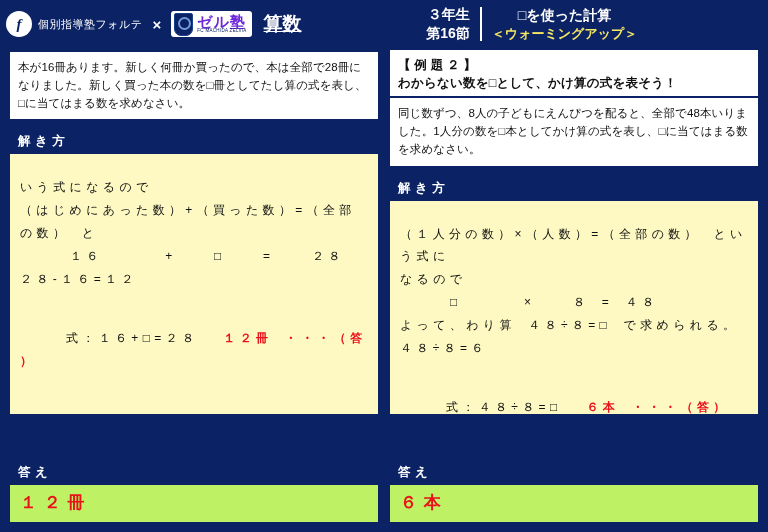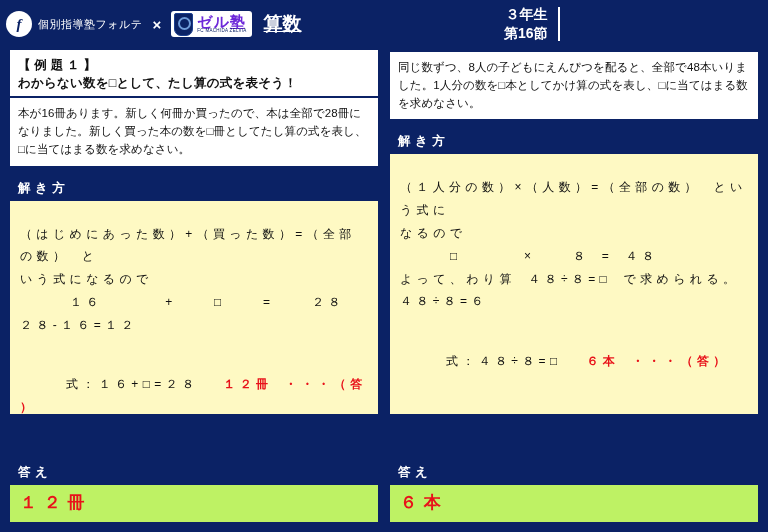--- a/index.html
+++ b/index.html
@@ -270,59 +270,63 @@
       </div>
       <div class="subject">算数</div>
     </div>
 
     <div class="header-right">
       <div class="grade-block">
         <div>３年生</div>
         <div>第16節</div>
       </div>
       <div class="header-divider"></div>
+      <div class="topic-block">
+        <div class="topic-title">□を使った計算</div>
+        <div class="topic-sub">＜ウォーミングアップ＞</div>
+      </div>
     </div>
   </div>
 
   <div class="columns">
 
     <div class="column">
 
       <div class="card card-problem">
-        <div class="problem-title">
-          <span>【 例 題 １ 】</span>
-          <span class="line2">わからない数を□として、たし算の式を表そう！</span>
-        </div>
         <div class="problem-body">本が16冊あります。新しく何冊か買ったので、本は全部で28冊になりました。新しく買った本の数を□冊としてたし算の式を表し、□に当てはまる数を求めなさい。</div>
       </div>
 
       <div class="card-solution">
         <div class="solution-header">解 き 方</div>
         <div class="solution-body">
+          <div class="sol-line">い う 式 に な る の で</div>
           <div class="sol-line">（ は じ め に あ っ た 数 ） + （ 買 っ た 数 ） = （ 全 部 の 数 ）　 と</div>
-          <div class="sol-line">い う 式 に な る の で</div>
           <div class="sol-line">　　　　１ ６　　　　　 +　　　 □　　　 =　　　 ２ ８</div>
           <div class="sol-line">２ ８ - １ ６ = １ ２</div>
           <div class="sol-gap"></div>
           <div class="sol-line">
             <span>式 ： １ ６ + □ = ２ ８　　 </span><span class="answer-red">１ ２ 冊　 ・ ・ ・ （ 答 ）</span>
           </div>
         </div>
       </div>
 
       <div class="card-answer">
         <div class="answer-header">答 え</div>
         <div class="answer-body">１ ２ 冊</div>
       </div>
 
     </div>
 
     <div class="column">
 
       <div class="card card-problem">
+        <div class="problem-title">
+          <span>【 例 題 ２ 】</span>
+          <span class="line2">わからない数を□として、かけ算の式を表そう！</span>
+        </div>
         <div class="problem-body">同じ数ずつ、8人の子どもにえんぴつを配ると、全部で48本いりました。1人分の数を□本としてかけ算の式を表し、□に当てはまる数を求めなさい。</div>
       </div>
 
       <div class="card-solution">
         <div class="solution-header">解 き 方</div>
         <div class="solution-body">
           <div class="sol-line">（ １ 人 分 の 数 ） × （ 人 数 ） = （ 全 部 の 数 ）　 と い う 式 に</div>
           <div class="sol-line">な る の で</div>
           <div class="sol-line">　　　　□　　　　　 ×　　　 ８　 =　 ４ ８</div>
           <div class="sol-line">よ っ て 、 わ り 算　 ４ ８ ÷ ８ = □　 で 求 め ら れ る 。</div>

